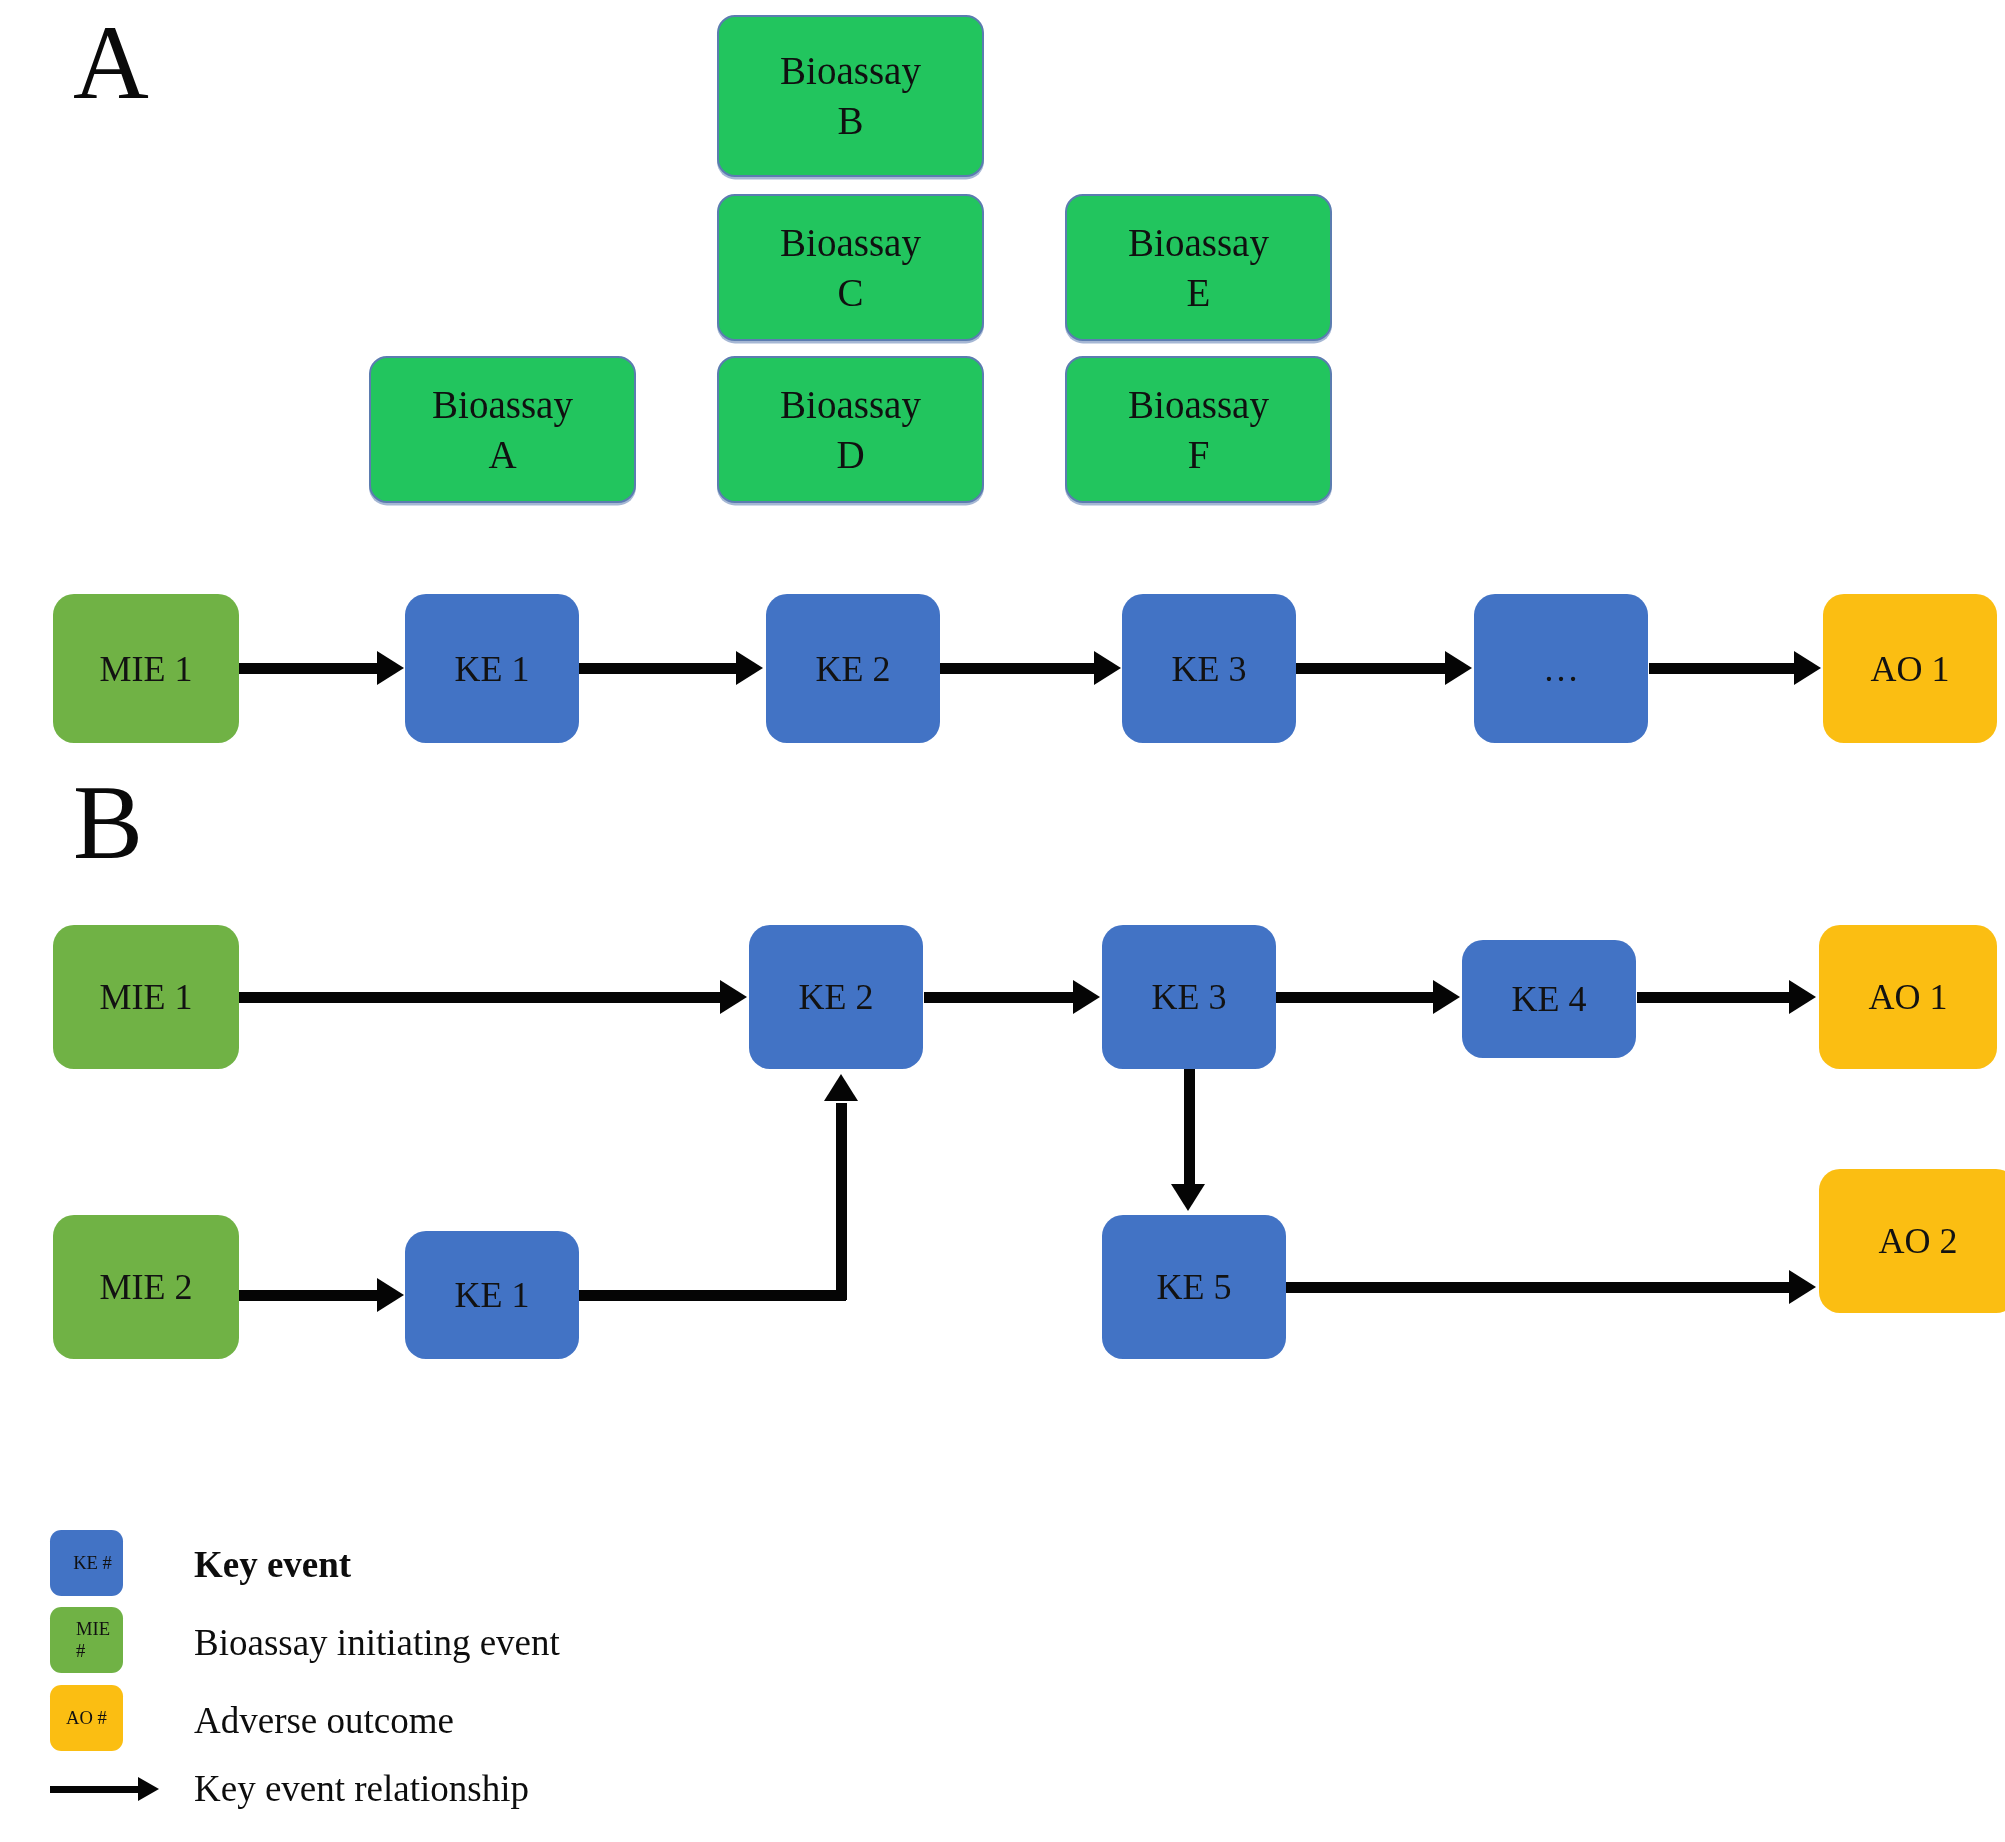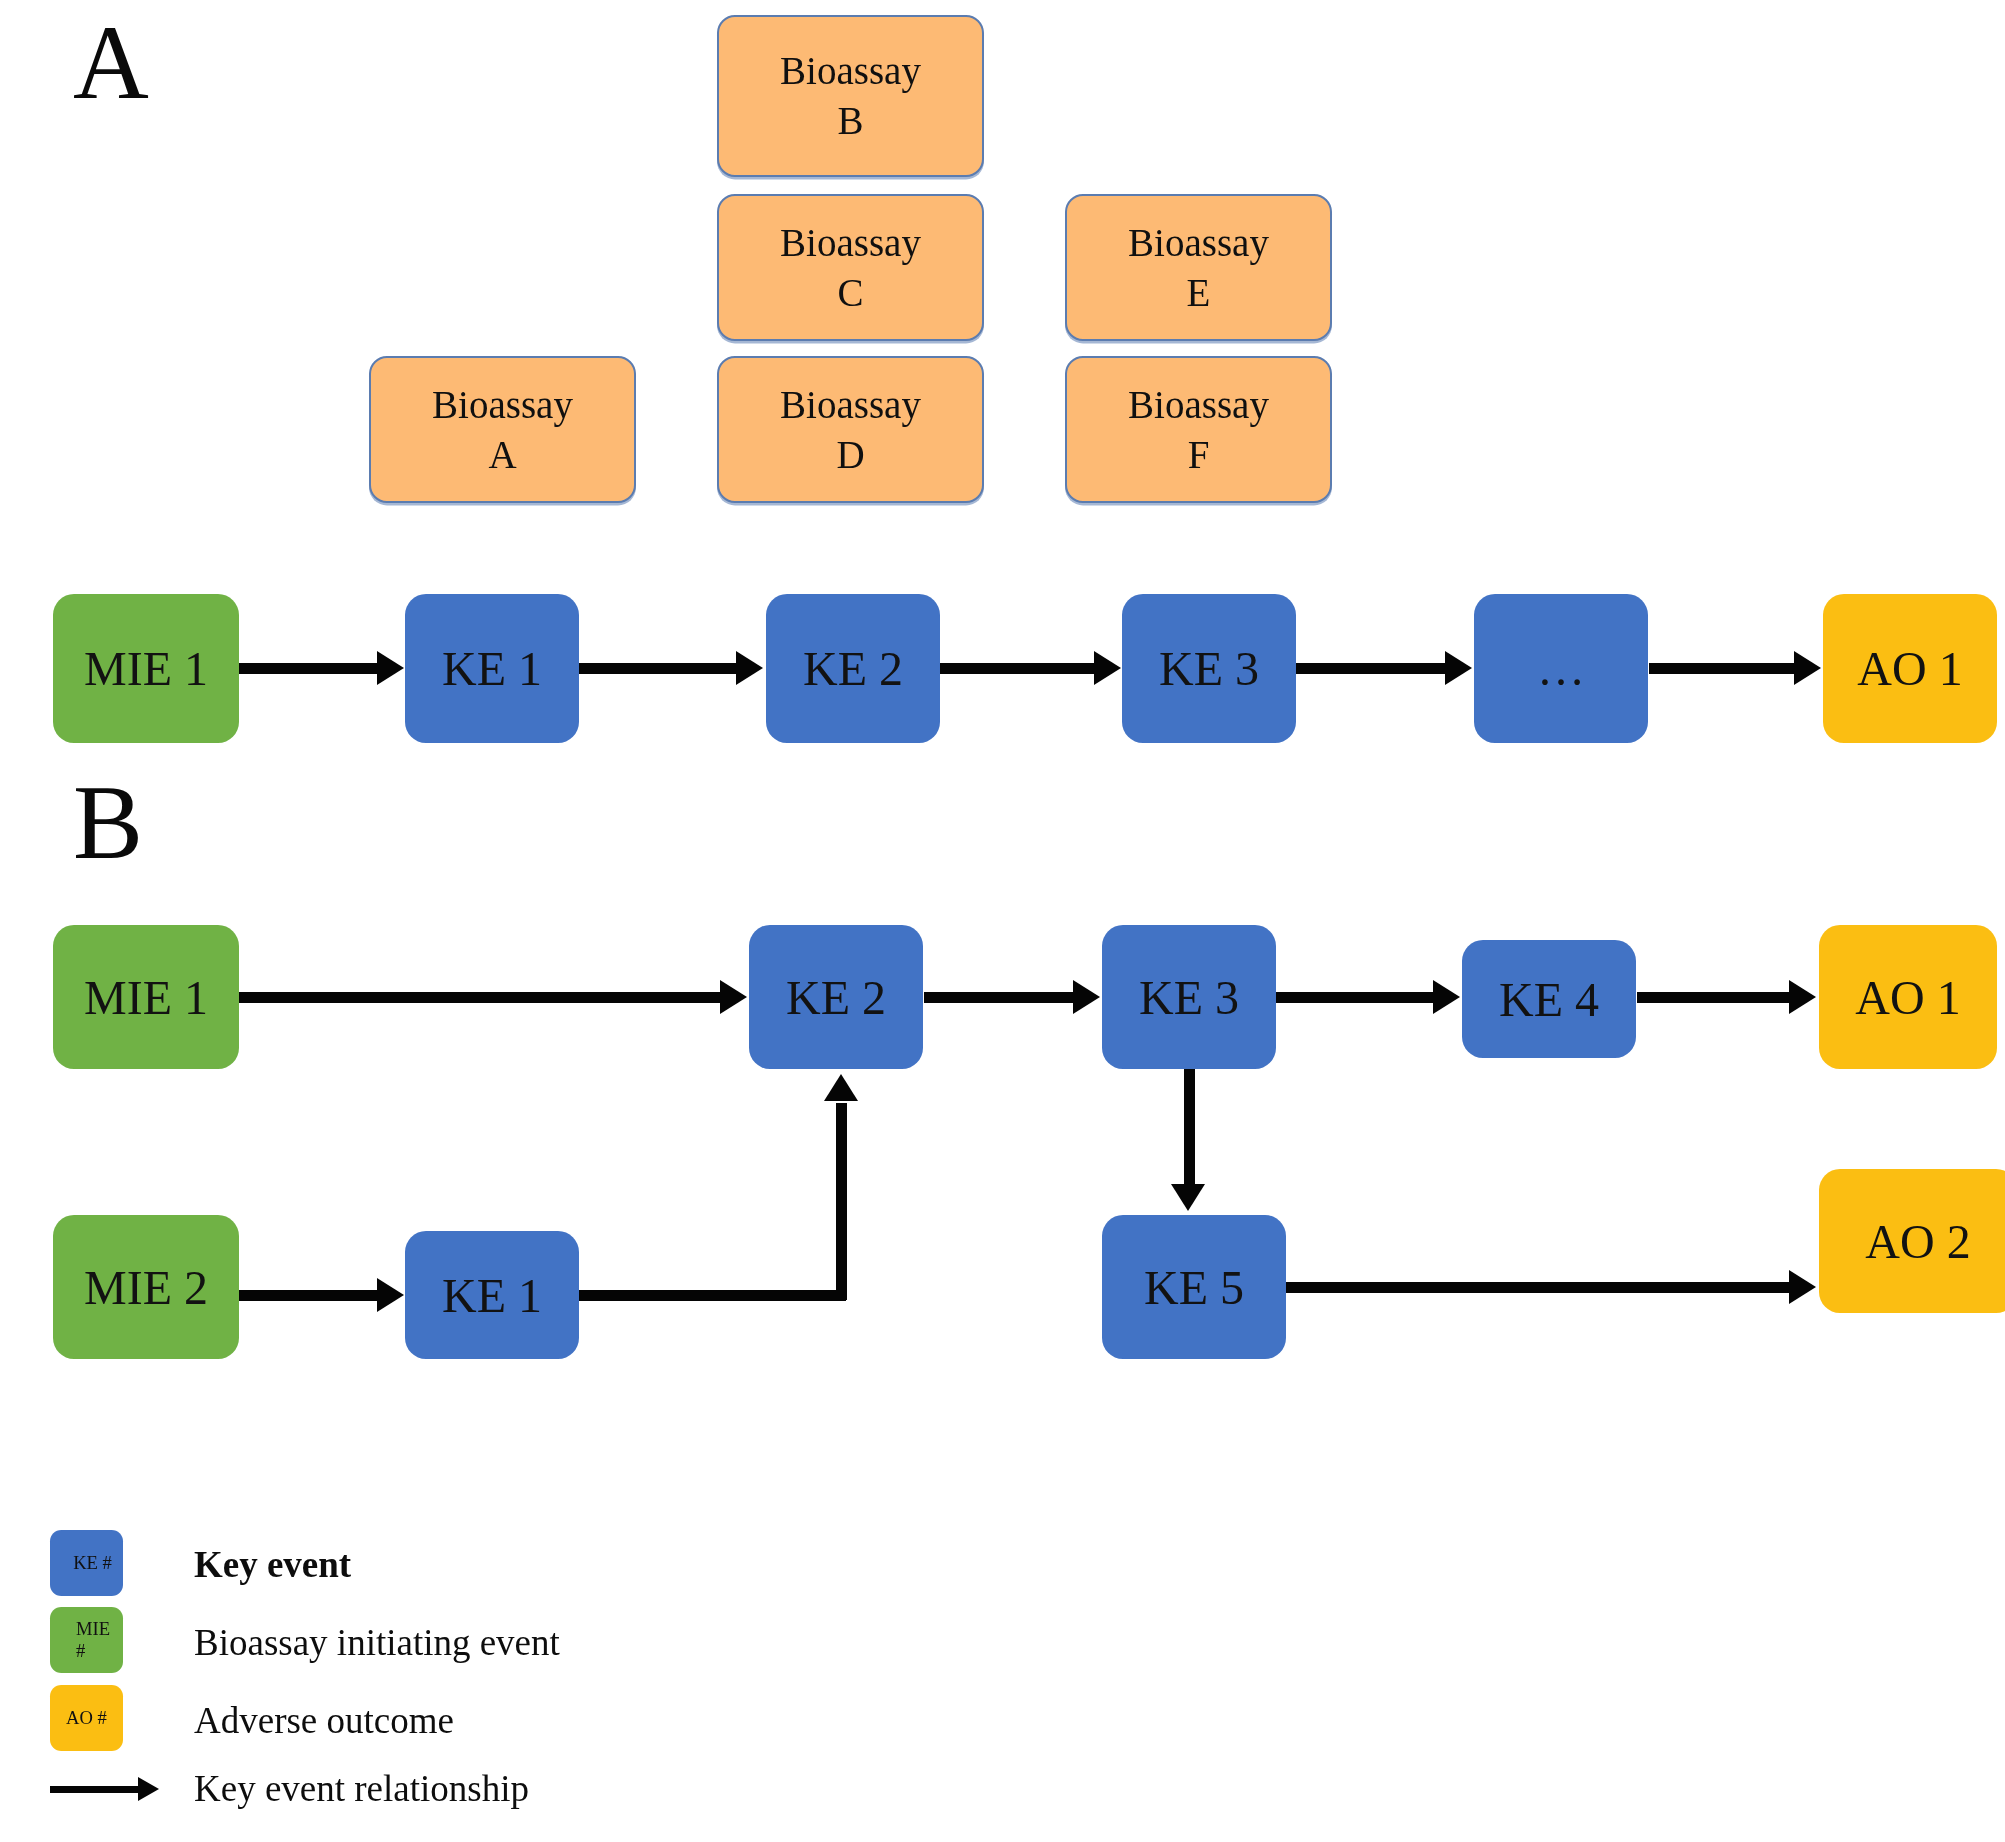--- a/index.html
+++ b/index.html
@@ -23,21 +23,21 @@
     font-size: 105px;
     line-height: 1;
     color: #0a0a0a;
     font-weight: 400;
   }
 
   
   .bioassay {
     position: absolute;
     box-sizing: border-box;
-    background: #fdba74;
+    background: #22c55e;
     border: 2.4px solid #5b7cb0;
     border-radius: 18px;
     display: flex;
     flex-direction: column;
     align-items: center;
     justify-content: center;
     font-family: "Liberation Serif", "DejaVu Serif", serif;
     font-size: 39px;
     line-height: 1.28;
     color: #101010;
@@ -48,21 +48,21 @@
 
   
   .node {
     position: absolute;
     box-sizing: border-box;
     border-radius: 21px;
     display: flex;
     align-items: center;
     justify-content: center;
     font-family: "Liberation Serif", "DejaVu Serif", serif;
-    font-size: 48px;
+    font-size: 36px;
     color: #121212;
     text-align: center;
     z-index: 5;
   }
   .node.mie { background: #70b245; }
   .node.ke  { background: #4273c5; }
   .node.ao  { background: #fbbe12; }
 
   
   .hline {

